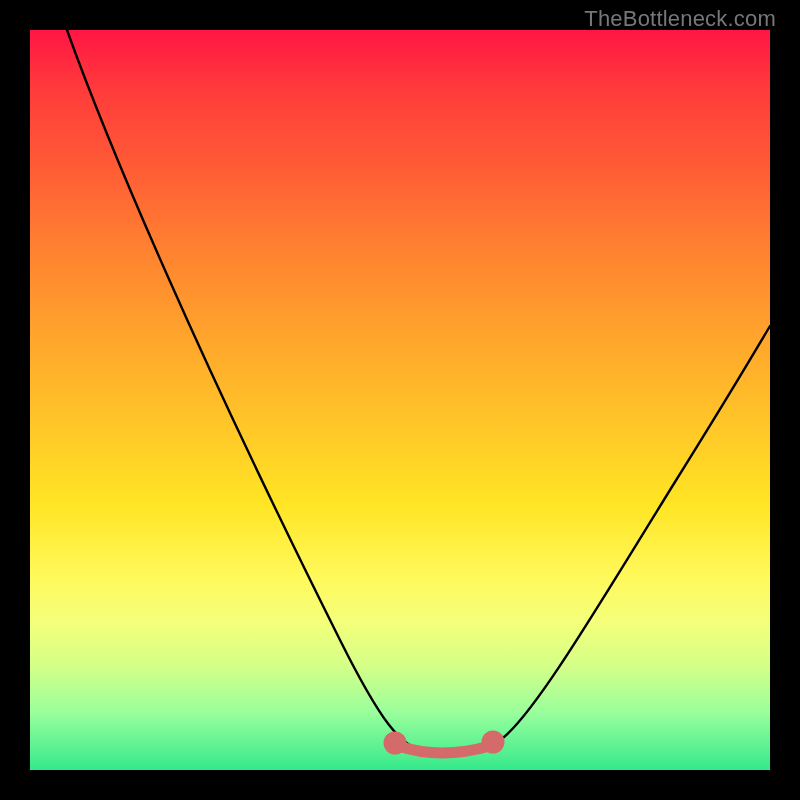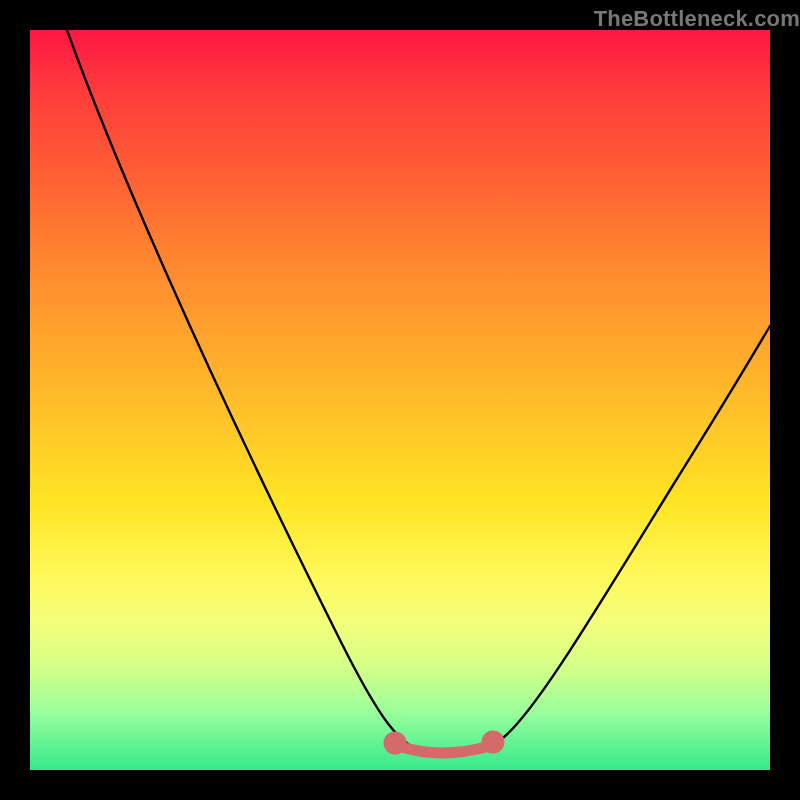--- a/index.html
+++ b/index.html
@@ -13,24 +13,24 @@
   }
   .frame {
     position: relative;
     width: 800px;
     height: 800px;
     background: #000;
   }
   .attribution {
     position: absolute;
     top: 6px;
-    right: 0;
+    right: 24px;
     color: #777;
     font-size: 22px;
-    font-weight: 700;
+    font-weight: 400;
     letter-spacing: 0.2px;
     z-index: 30;
   }
   .plot-wrap {
     position: absolute;
     left: 30px;
     top: 30px;
     width: 740px;
     height: 740px;
     background: #000;

